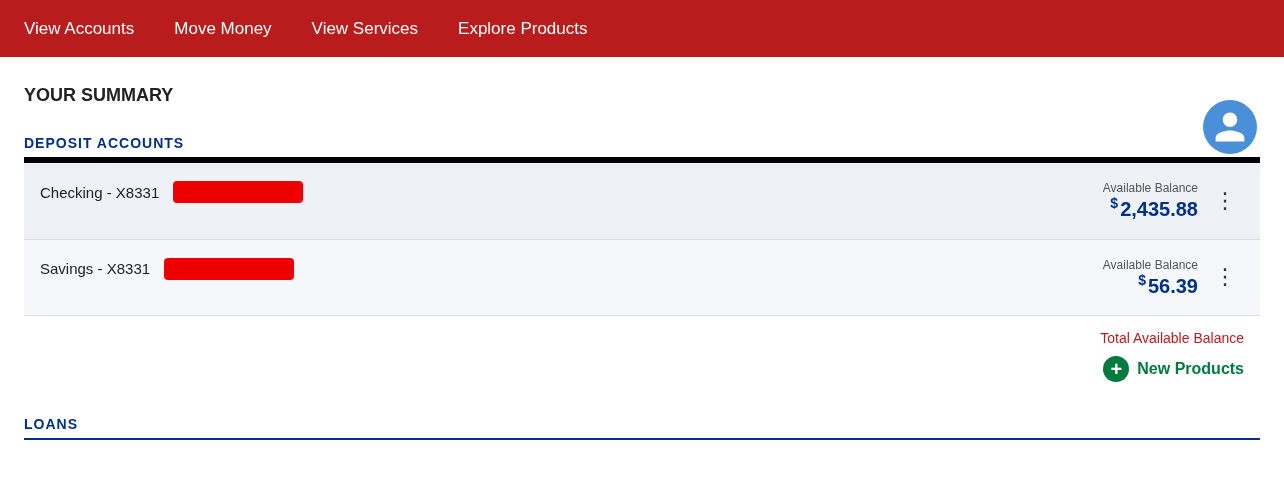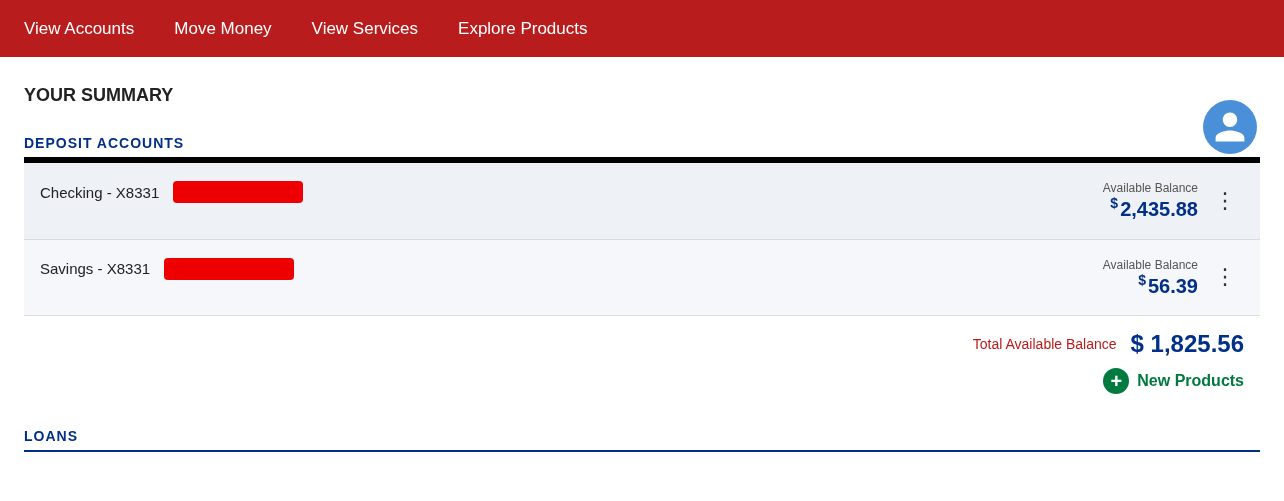--- a/index.html
+++ b/index.html
@@ -289,23 +289,20 @@
             <div class="balance-amount">
               <span class="balance-dollar">$</span><span>56.39</span>
             </div>
           </div>
           <span class="dots-menu">⋮</span>
         </div>
       </div>
 
       <div class="total-row">
         <span class="total-label">Total Available Balance</span>
-        <span class="total-amount">
-          <span>$</span>&nbsp;<span>1,825.56</span>
-        </span>
       </div>
 
       <div class="new-account-row">
         <button class="new-account-btn">
           <span class="plus-circle">+</span>
           <span>New Products</span>
         </button>
       </div>
     </div>
 

